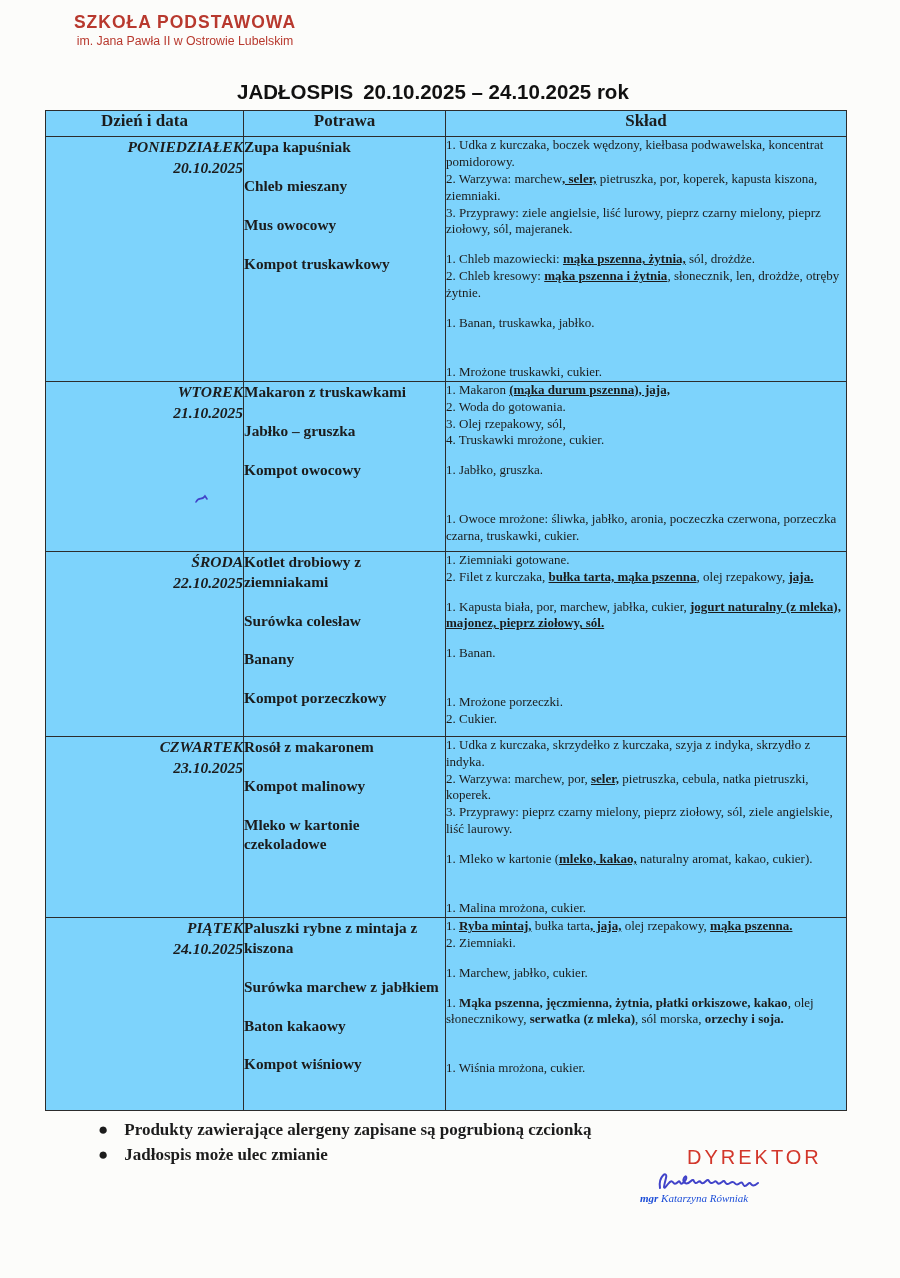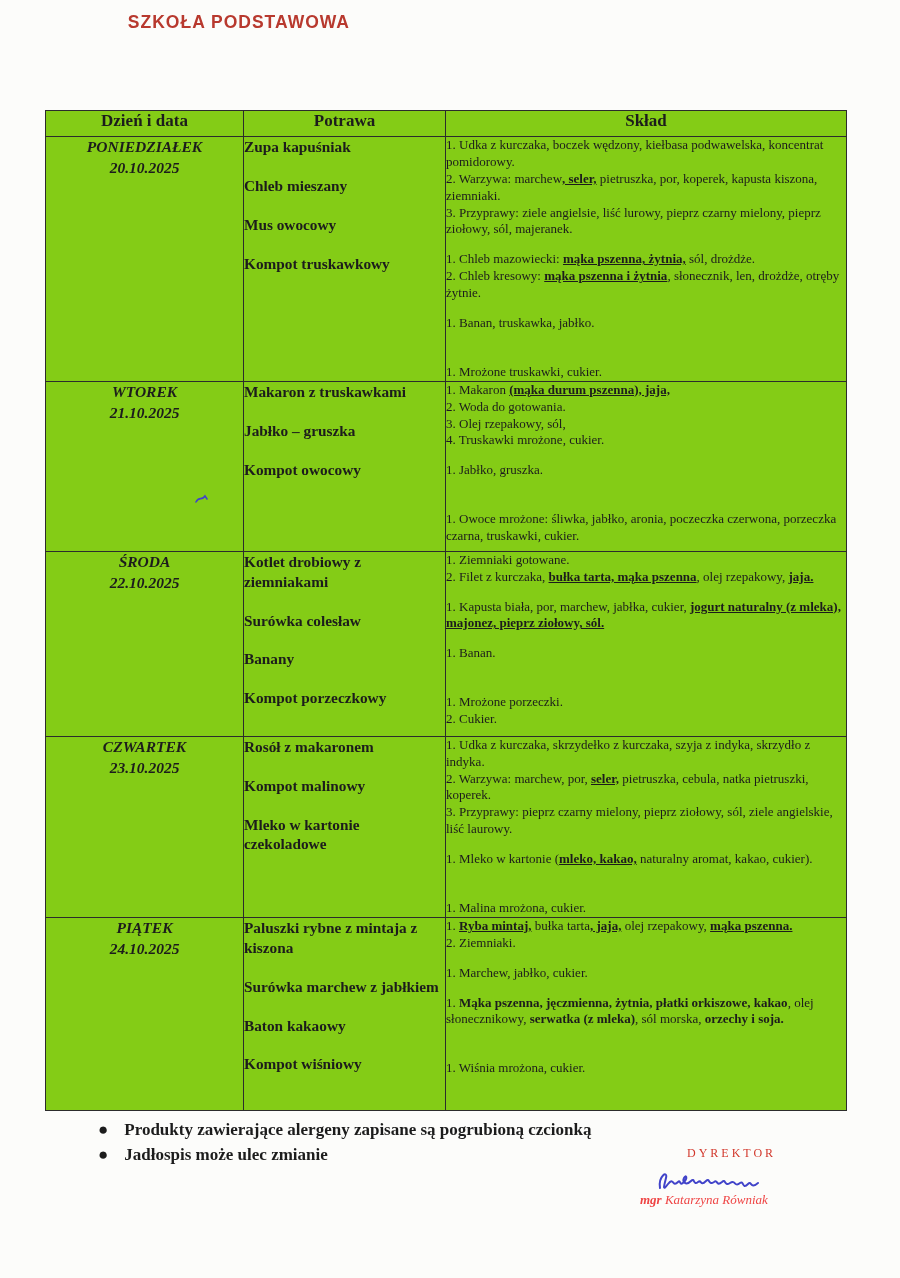--- a/index.html
+++ b/index.html
@@ -2,68 +2,72 @@
 <html><head>
 <meta charset="utf-8">
 <style>
   html,body{margin:0;padding:0;background:#e9e9e7;}
   .page{
     position:relative;width:900px;height:1278px;margin:0 auto;
     background:#fcfcfa;overflow:hidden;
     font-family:"Liberation Serif",serif;color:#1c1c1c;
   }
   
-  .stamp{position:absolute;left:20px;top:12px;width:330px;text-align:right;
+  .stamp{position:absolute;left:20px;top:12px;width:330px;text-align:center;
          color:#b8392e;font-family:"Liberation Sans",sans-serif;line-height:1.25;}
   .stamp .l0{font-size:17.5px;letter-spacing:1px;font-weight:bold;}
   .stamp .ln{font-size:12.3px;}
   
   .doc-title{position:absolute;left:237px;top:80px;
              font-family:"Liberation Sans",sans-serif;font-weight:bold;font-size:20.5px;
              color:#111;white-space:nowrap;}
   .doc-title .dates{margin-left:10px;}
   
   table.menu{position:absolute;left:45px;top:110px;width:801px;border-collapse:collapse;
              table-layout:fixed;}
   table.menu th,table.menu td{border:1.4px solid #2c2c2c;vertical-align:top;
-             padding:0;background:#84cc16;font-family:Liberation Serif, serif;}
+             padding:0;background:#7dd3fc;font-family:Liberation Serif, serif;}
   th.h{font-size:17px;font-weight:bold;text-align:center;height:25px;padding:2px 0;}
-  td.c-day{width:198px;text-align:center;font-weight:bold;font-style:italic;
+  td.c-day{width:198px;text-align:right;font-weight:bold;font-style:italic;
            font-size:15.5px;padding-top:5px;line-height:1.35;}
   td.c-dish{width:202px;font-weight:bold;font-size:15.3px;padding:6px 6px 4px 9px;
             line-height:1.3;margin-left:19px;}
   td.c-dish .dish{margin-bottom:19px;}
   td.c-sklad{width:397px;font-size:13px;line-height:1.3;padding:4px 8px 4px 9px;}
   td.c-sklad .group{margin-bottom:13px;}
   td.c-sklad .group:last-child{margin-bottom:0;margin-top:32px;}
   .bu{font-weight:bold;text-decoration:underline;}
   .b{font-weight:bold;}
   
   .notes{position:absolute;left:98px;top:1118px;font-size:17px;font-weight:bold;
          line-height:1.45;}
   .note{display:flex;align-items:baseline;}
   .note .dot{font-size:17px;margin-right:16px;}
   
   .sig-role{position:absolute;left:687px;top:1146px;color:#d2372b;
-            font-family:Liberation Serif, serif;font-size:12px;letter-spacing:3px;}
+            font-family:Liberation Sans, sans-serif;font-size:20px;letter-spacing:3px;}
   .sig-hand{position:absolute;left:648px;top:1166px;}
-  .sig-name{position:absolute;left:640px;top:1192px;color:#ef4444;font-style:italic;
-            font-size:13px;white-space:nowrap;}
+  .sig-name{position:absolute;left:640px;top:1192px;color:#1d4ed8;font-style:italic;
+            font-size:11px;white-space:nowrap;}
   .sig-name .mgr{font-weight:bold;}
   .pen-mark{position:absolute;left:193px;top:492px;}
 </style>
 </head>
 <body>
 
 <div class="page">
 
   <div class="stamp">
     <div class="l0">SZKOŁA PODSTAWOWA</div>
-  </div>
-
+    <div class="ln">im. Jana Pawła II w Ostrowie Lubelskim</div>
+  </div>
+
+  <div class="doc-title">
+    <span>JADŁOSPIS</span><span class="dates">20.10.2025 – 24.10.2025 rok</span>
+  </div>
 
   <table class="menu">
     <colgroup>
         <col style="width:198px">
         <col style="width:202px">
         <col style="width:401px">
       </colgroup>
     <thead>
       <tr>
         <th class="h">Dzień  i data</th>

